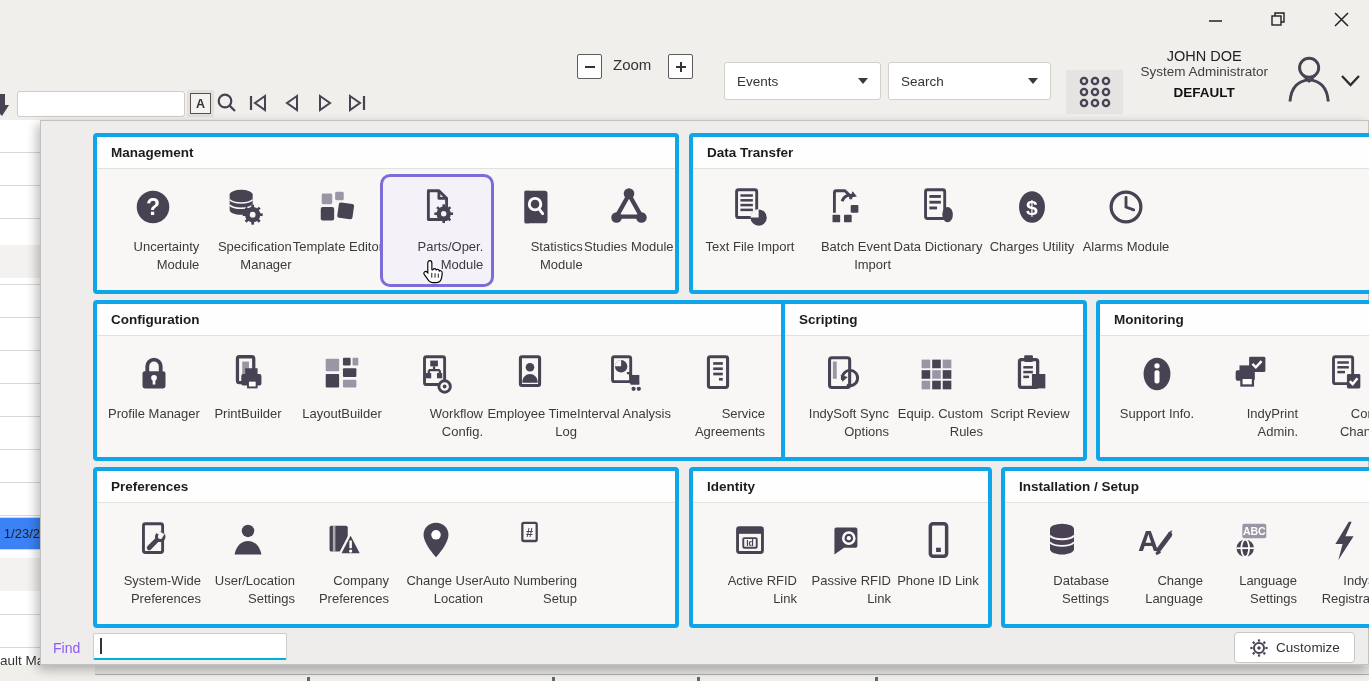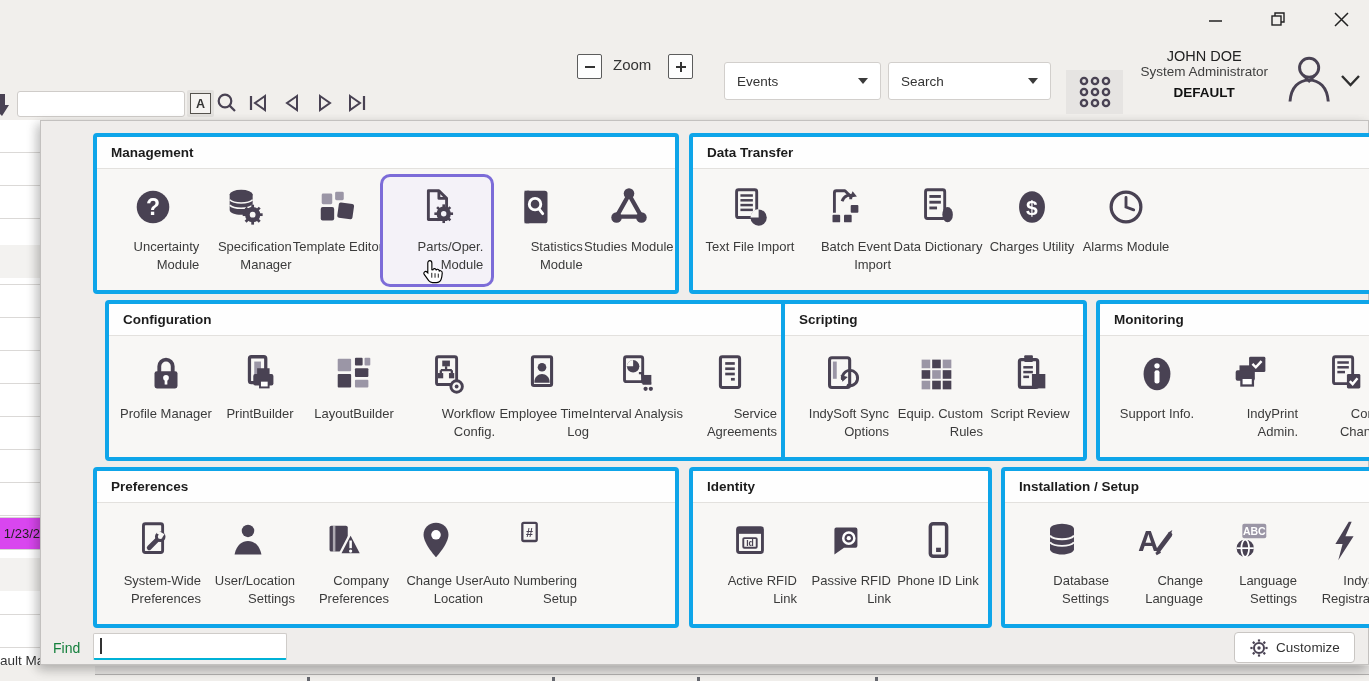--- a/index.html
+++ b/index.html
@@ -25,38 +25,38 @@
   .navinput{position:absolute;left:17px;top:91px;width:168px;height:26px;background:#fff;border:1px solid #cfccc9;border-radius:3px;box-sizing:border-box;font-size:13px;padding:0 6px;}
   .abtn{position:absolute;left:187px;top:90px;width:27px;height:27px;background:#e3e1de;border-radius:2px;display:flex;align-items:center;justify-content:center;}
   .abtn .inner{width:19px;height:19px;background:#f5f3f1;border:1.5px solid #55524d;display:flex;align-items:center;justify-content:center;font-size:12.5px;font-weight:bold;color:#333;}
   .iconbtn{position:absolute;width:22px;height:22px;display:flex;align-items:center;justify-content:center;}
   
   .bgtable{position:absolute;left:0;top:120px;width:40px;height:545px;z-index:1;
     background:
       linear-gradient(#f3f2f0,#f3f2f0) 0 125px/40px 33px no-repeat,
       linear-gradient(#f3f2f0,#f3f2f0) 0 438px/40px 33px no-repeat,
       repeating-linear-gradient(180deg,#ffffff 0 32px,#dbd9d7 32px 33px);}
-  .bgdaterow{position:absolute;left:0;top:517px;width:40px;height:31px;background:#d946ef;border-top:1px solid #d8d6d4;border-bottom:1px solid #d8d6d4;z-index:2;font-size:13px;color:#222;display:flex;align-items:center;justify-content:flex-end;overflow:hidden;}
+  .bgdaterow{position:absolute;left:0;top:517px;width:40px;height:31px;background:#3b82f6;border-top:1px solid #d8d6d4;border-bottom:1px solid #d8d6d4;z-index:2;font-size:13px;color:#222;display:flex;align-items:center;justify-content:flex-end;overflow:hidden;}
   .bgbottomtext{position:absolute;left:0;top:653px;font-size:13.5px;color:#333;z-index:2;white-space:nowrap;}
   .bottomstrip{position:absolute;left:95px;top:666px;width:1274px;height:8px;background:#e5e3e1;border-bottom:1px solid #b2b0ae;z-index:2;}
   .bottommark{position:absolute;top:677px;width:3px;height:4px;background:#66686f;z-index:2;}
   
   .panel{position:absolute;left:40px;top:120px;width:1329px;height:545px;background:#efedeb;
     border:1px solid #c3c1bf;box-sizing:border-box;z-index:5;
     box-shadow:-4px 4px 10px rgba(0,0,0,.18), 0 5px 12px rgba(0,0,0,.12);}
   .group{position:absolute;height:161px;background:#f8f7f5;border:4px solid #0ea5e9;border-radius:4px;box-sizing:border-box;}
   .ghead{height:31px;line-height:31px;background:#fefefe;border-bottom:1px solid #e3e1de;border-radius:4px 4px 0 0;font-size:13.5px;font-weight:bold;color:#1c1c1c;padding-left:14px;}
   .gbody{display:flex;align-items:flex-start;padding:14px 0 0 10px;}
   .item{width:94px;display:flex;flex-direction:column;align-items:center;cursor:pointer;}
   .icn{width:48px;height:48px;display:flex;align-items:center;justify-content:center;}
   .icn svg{width:46px;height:46px;}
   .lbl{margin-top:7px;font-size:13px;line-height:18px;color:#3b3b3b;text-align:right;}
   .item.hl{box-shadow:0 0 0 3px #7c6cd8;border-radius:7px;background:#f4f2f8;padding:6px 8px 10px;margin:-6px -1px 0 -1px;}
   
-  .findlabel{position:absolute;left:12px;top:519px;font-size:14px;color:#15803d;}
+  .findlabel{position:absolute;left:12px;top:519px;font-size:14px;color:#8b5cf6;}
   .findinput{position:absolute;left:52px;top:512px;width:194px;height:27px;background:#fff;border:1px solid #cfccc9;border-bottom:2px solid #00b1d6;border-radius:2px;box-sizing:border-box;}
   .findcaret{position:absolute;left:6px;top:4px;width:1.5px;height:16px;background:#333;}
   .custbtn{position:absolute;right:13px;top:511px;width:119px;height:29px;background:#fff;border:1px solid #c9c6c3;border-radius:4px;display:flex;align-items:center;justify-content:center;gap:7px;font-size:13.5px;color:#333;cursor:pointer;}
   
   .cursor{position:absolute;left:420px;top:256px;width:26px;height:32px;z-index:50;pointer-events:none;}
 </style>
 </head>
 <body>
 
 <div class="bgtable"></div>
@@ -352,21 +352,21 @@
           <span class="icn">
             <svg viewBox="0 0 48 48">
               <circle cx="24" cy="24" r="15.5" fill="none" stroke="#494253" stroke-width="3.4"></circle>
               <path d="M24 14 v10 l8 3" fill="none" stroke="#494253" stroke-width="3" stroke-linecap="round"></path>
             </svg>
           </span>
           <span class="lbl">Alarms Module</span>
         </div>
       </div>
     </div>
-    <div class="group" style="left: 64px; top: 179px; width: 739px;">
+    <div class="group" style="left: 52px; top: 179px; width: 739px;">
       <div class="ghead">Configuration</div>
       <div class="gbody">
         <div class="item">
           <span class="icn">
             <svg viewBox="0 0 48 48">
               <path d="M17 22 v-6 a7 7 0 0 1 14 0 v6" fill="none" stroke="#494253" stroke-width="4"></path>
               <rect x="12" y="21" width="24" height="18" rx="2.5" fill="#494253"></rect>
               <circle cx="24" cy="28" r="3" fill="#fff"></circle>
               <rect x="22.6" y="29" width="2.8" height="6" fill="#fff"></rect>
             </svg>

